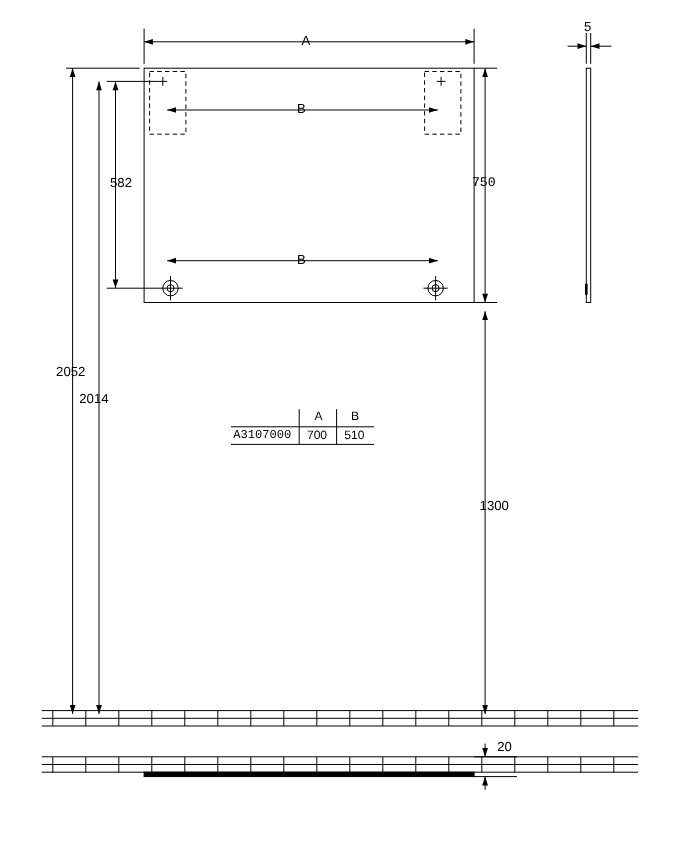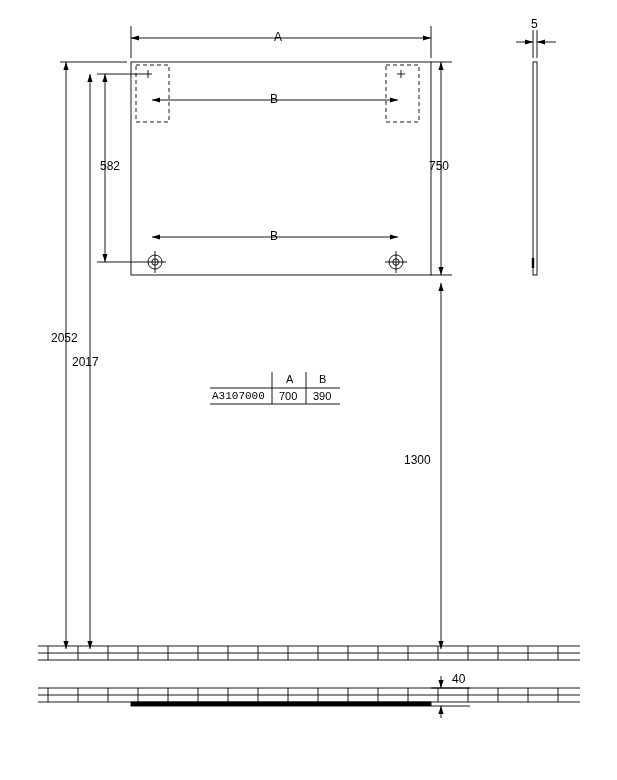--- a/index.html
+++ b/index.html
@@ -173,27 +173,27 @@
       <line x1="272" y1="372" x2="272" y2="404"></line>
       <line x1="306" y1="372" x2="306" y2="404"></line>
     </g>
   </svg>
 
   <div class="lbl" style="left:274px; top:31px;">A</div>
   <div class="lbl" style="left:270px; top:93px;">B</div>
   <div class="lbl" style="left:270px; top:230px;">B</div>
 
   <div class="lbl" style="left:100px; top:160px;">582</div>
-  <div class="lbl" style="left:429px; top:160px;">750</div>
+  <div class="lbl" style="left:429px; top:160px;font-family:Liberation Mono, monospace;">750</div>
   <div class="lbl" style="left:531px; top:18px;">5</div>
 
   <div class="lbl" style="left:51px; top:332px;">2052</div>
-  <div class="lbl" style="left:72px; top:356px;">2017</div>
-  <div class="lbl" style="left:404px; top:454px;">1300</div>
-  <div class="lbl" style="left:452px; top:673px;">40</div>
+  <div class="lbl" style="left:72px; top:356px;">2014</div>
+  <div class="lbl" style="left:436px; top:454px;">1300</div>
+  <div class="lbl" style="left:452px; top:673px;">20</div>
 
   <div class="lbl small" style="left:286px; top:374px;">A</div>
   <div class="lbl small" style="left:319px; top:374px;">B</div>
   <div class="lbl small" style="left:212px; top:391px;font-family:Liberation Mono, monospace;">A3107000</div>
   <div class="lbl small" style="left:279px; top:391px;text-align:center;">700</div>
-  <div class="lbl small" style="left:313px; top:391px;">390</div>
+  <div class="lbl small" style="left:313px; top:391px;">510</div>
 
 </div>
 
 </body></html>

